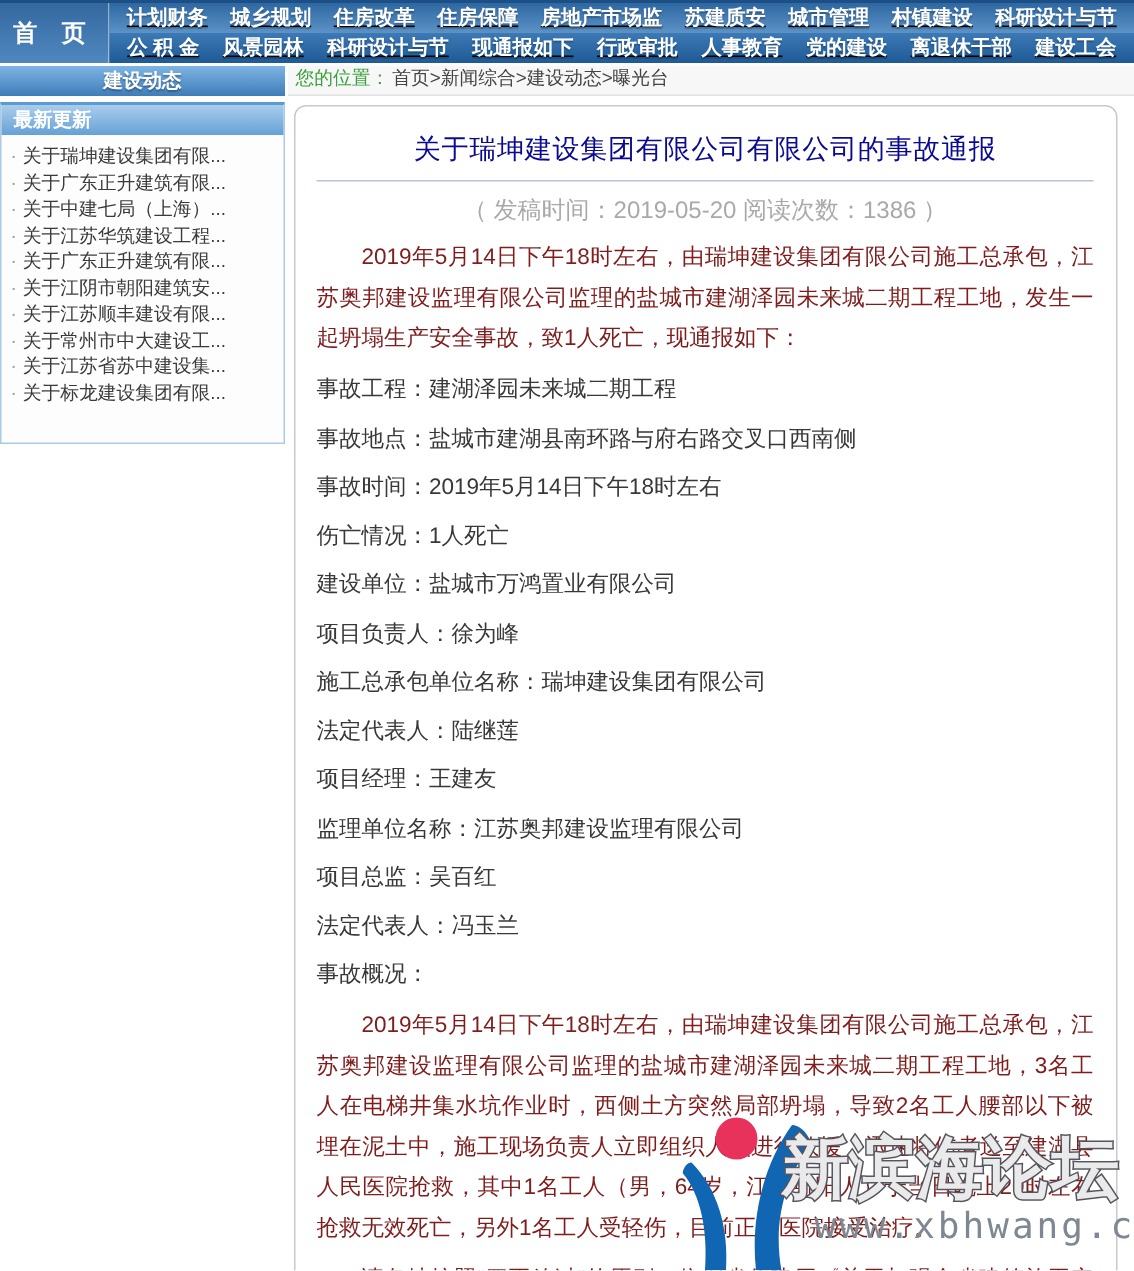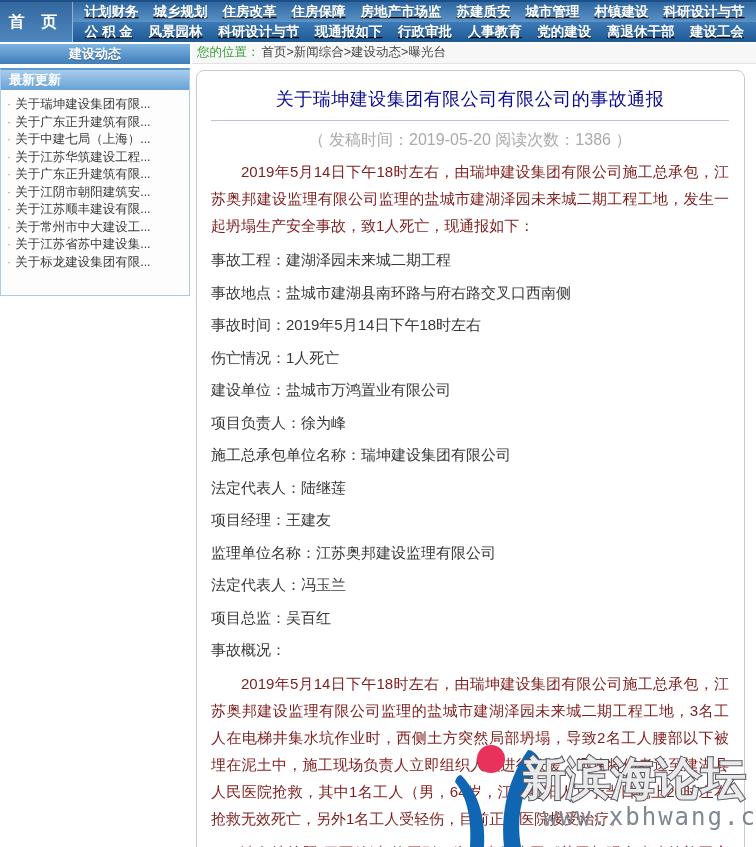--- a/index.html
+++ b/index.html
@@ -115,22 +115,22 @@
     <p class="field">事故工程：建湖泽园未来城二期工程</p>
     <p class="field">事故地点：盐城市建湖县南环路与府右路交叉口西南侧</p>
     <p class="field">事故时间：2019年5月14日下午18时左右</p>
     <p class="field">伤亡情况：1人死亡</p>
     <p class="field">建设单位：盐城市万鸿置业有限公司</p>
     <p class="field">项目负责人：徐为峰</p>
     <p class="field">施工总承包单位名称：瑞坤建设集团有限公司</p>
     <p class="field">法定代表人：陆继莲</p>
     <p class="field">项目经理：王建友</p>
     <p class="field">监理单位名称：江苏奥邦建设监理有限公司</p>
+    <p class="field">项目总监：吴百红</p>
     <p class="field">法定代表人：冯玉兰</p>
-    <p class="field">项目总监：吴百红</p>
     <p class="field">事故概况：</p>
     <p class="para indent">2019年5月14日下午18时左右，由瑞坤建设集团有限公司施工总承包，江苏奥邦建设监理有限公司监理的盐城市建湖泽园未来城二期工程工地，3名工人在电梯井集水坑作业时，西侧土方突然局部坍塌，导致2名工人腰部以下被埋在泥土中，施工现场负责人立即组织人员进行救援，迅速将伤者送至建湖县人民医院抢救，其中1名工人（男，64岁，江苏射阳人）于当日晚上20时左右抢救无效死亡，另外1名工人受轻伤，目前正在医院接受治疗。</p>
     <p class="para indent">请各地按照“四不放过”的原则，依据省住建厅《关于加强全省建筑施工安全生产事故查处追究若干意见的通知》（苏建质安〔2011〕84号）文件的要求，严肃处理事故企业及相关责任人。</p>
   </main>
 
   <div class="watermark">
     <svg width="302" height="105" viewBox="0 0 302 105" xmlns="http://www.w3.org/2000/svg">
       <circle cx="36" cy="17" r="14" fill="#e8315b"></circle>
       <path d="M73,8 C55,33 45,68 49,105 L66,105 C60,72 69,42 86,20 C82,11 77,8 73,8 Z" fill="#1166b3"></path>
       <path d="M6,33 C23,50 31,76 29,105 L15,105 C17,78 12,54 0,40 C1,36 3,33 6,33 Z" fill="#1166b3"></path>

